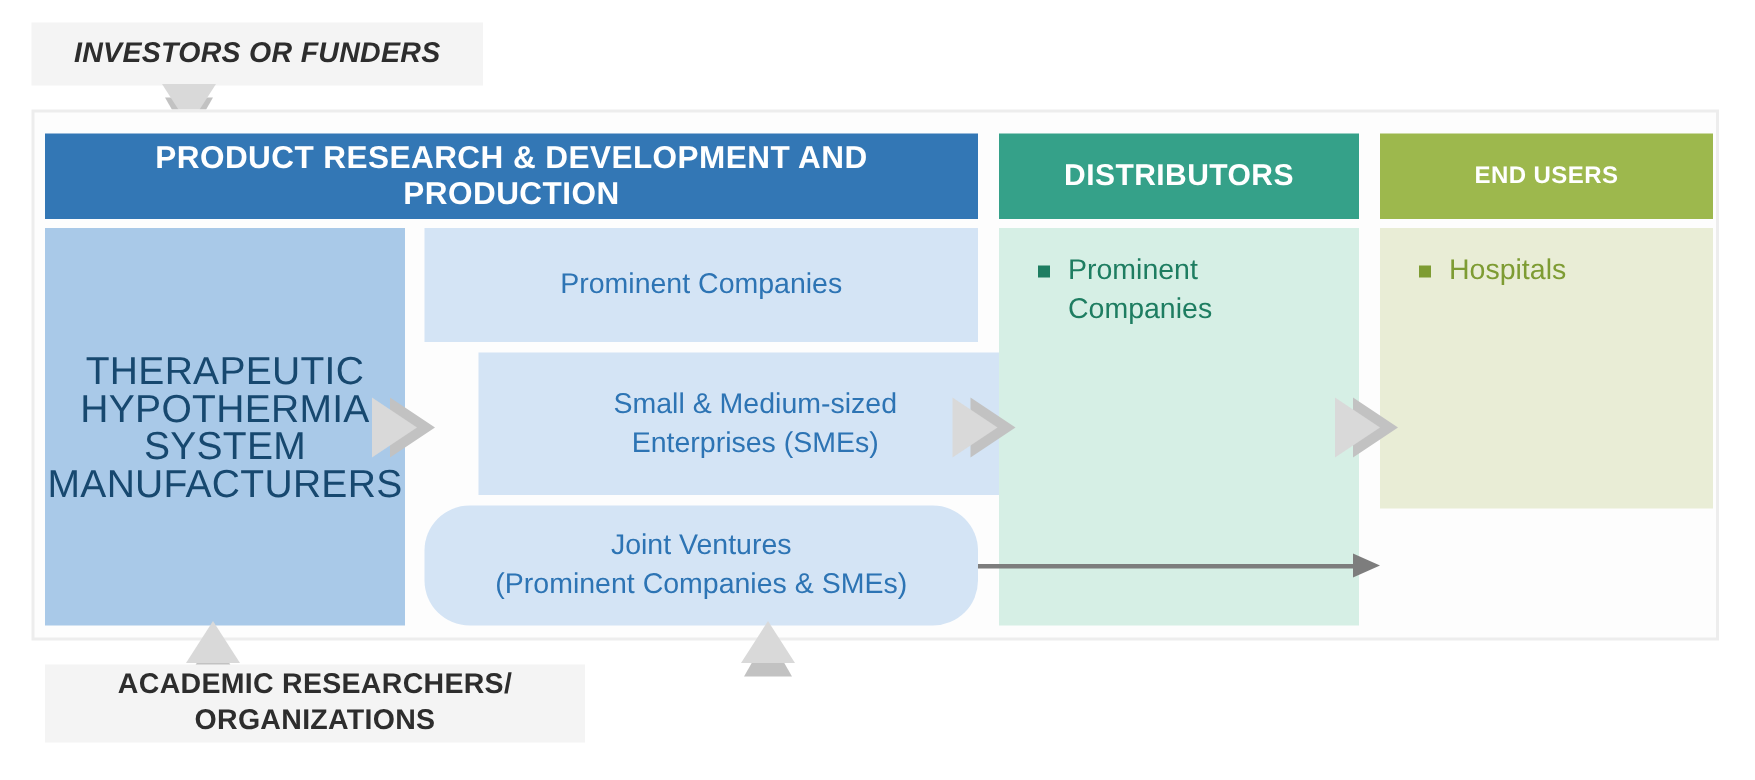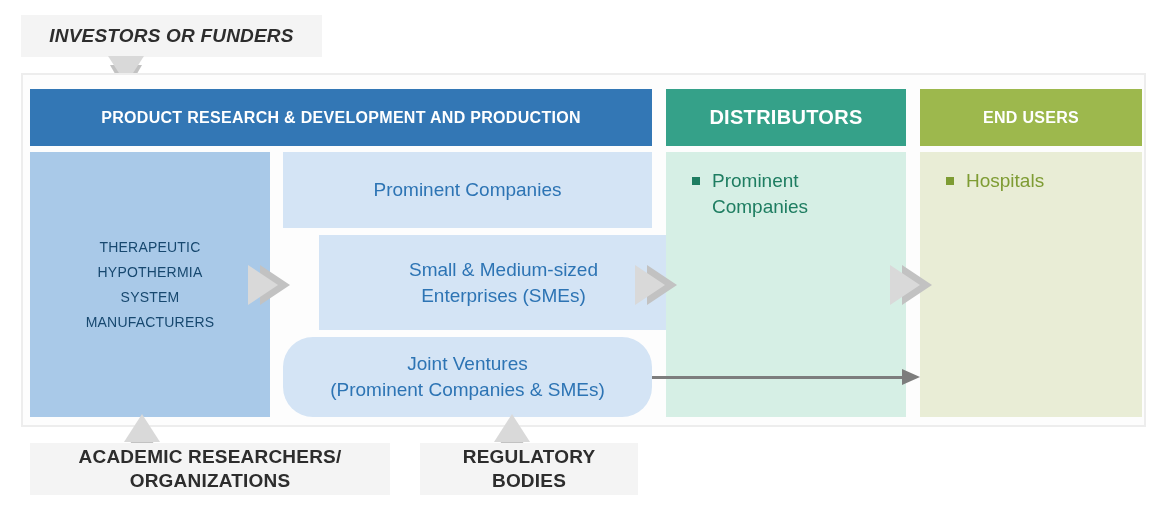--- a/index.html
+++ b/index.html
@@ -18,42 +18,42 @@
   
   .flow-container{
     left:21px;top:73px;width:1125px;height:354px;
     background:#fdfdfd;border:2px solid #ededed;
   }
   
   .col-header{
     color:#ffffff;font-weight:bold;letter-spacing:.3px;
     display:flex;align-items:center;justify-content:center;text-align:center;
   }
-  .hdr-rd{left:30px;top:89px;width:622px;height:57px;background:var(--header-blue);font-size:16px;}
+  .hdr-rd{left:30px;top:89px;width:622px;height:57px;background:var(--header-blue);font-size:21px;}
   .hdr-dist{left:666px;top:89px;width:240px;height:57px;background:var(--header-teal);font-size:20px;}
   .hdr-end{left:920px;top:89px;width:222px;height:57px;background:var(--header-olive);font-size:16px;}
   
   .center-box{
     display:flex;align-items:center;justify-content:center;text-align:center;
     white-space:pre-line;
   }
   .manufacturers{
     left:30px;top:152px;width:240px;height:265px;background:var(--box-blue);
-    color:var(--text-navy);font-size:14px;line-height:25px;letter-spacing:.2px;
+    color:var(--text-navy);font-size:26px;line-height:25px;letter-spacing:.2px;
   }
   .sub-box{
     left:283px;width:369px;background:var(--box-blue-light);
     color:var(--text-blue);font-size:19px;line-height:26px;
   }
   .sub-0{top:152px;height:76px;}
   .sub-1{top:235px;height:95px;margin-left:36px;}
   .sub-2{top:337px;height:80px;border-radius:30px;}
   .list-box{padding:16px 10px 16px 24px;}
   .dist-box{left:666px;top:152px;width:240px;height:265px;background:var(--box-mint);}
-  .end-box{left:920px;top:152px;width:222px;height:265px;background:var(--box-olive);}
+  .end-box{left:920px;top:152px;width:222px;height:187px;background:var(--box-olive);}
   .list-item{display:flex;align-items:flex-start;font-size:19px;line-height:26px;white-space:pre-line;}
   .dist-box .list-item{color:var(--text-teal);}
   .end-box .list-item{color:var(--text-olive);}
   .bullet{flex:0 0 auto;width:8px;height:8px;margin:9px 12px 0 2px;}
   .dist-box .bullet{background:var(--text-teal);}
   .end-box .bullet{background:var(--text-olive);}
   
   .arrow-right-double{width:46px;height:40px;}
   .arrow-right-double .tri{position:absolute;width:0;height:0;border:20px solid transparent;border-right:0;}
   .arrow-right-double .tri.dark{left:12px;top:0;border-left:30px solid var(--arrow-dark);}
@@ -134,16 +134,14 @@
     <span class="tri dark"></span>
     <span class="tri light"></span>
   </div>
   <div class="abs arrow-vert arrow-up" style="left:494px;top:414px;">
     <span class="tri dark"></span>
     <span class="tri light"></span>
   </div>
 
   <div class="abs ext-label" style="left:30px;top:443px;width:360px;height:52px;">ACADEMIC RESEARCHERS/
 ORGANIZATIONS</div>
-  <div class="abs ext-label" style="left:420px;top:443px;width:218px;height:52px;">REGULATORY
-BODIES</div>
 
 </div>
 
 </body></html>

